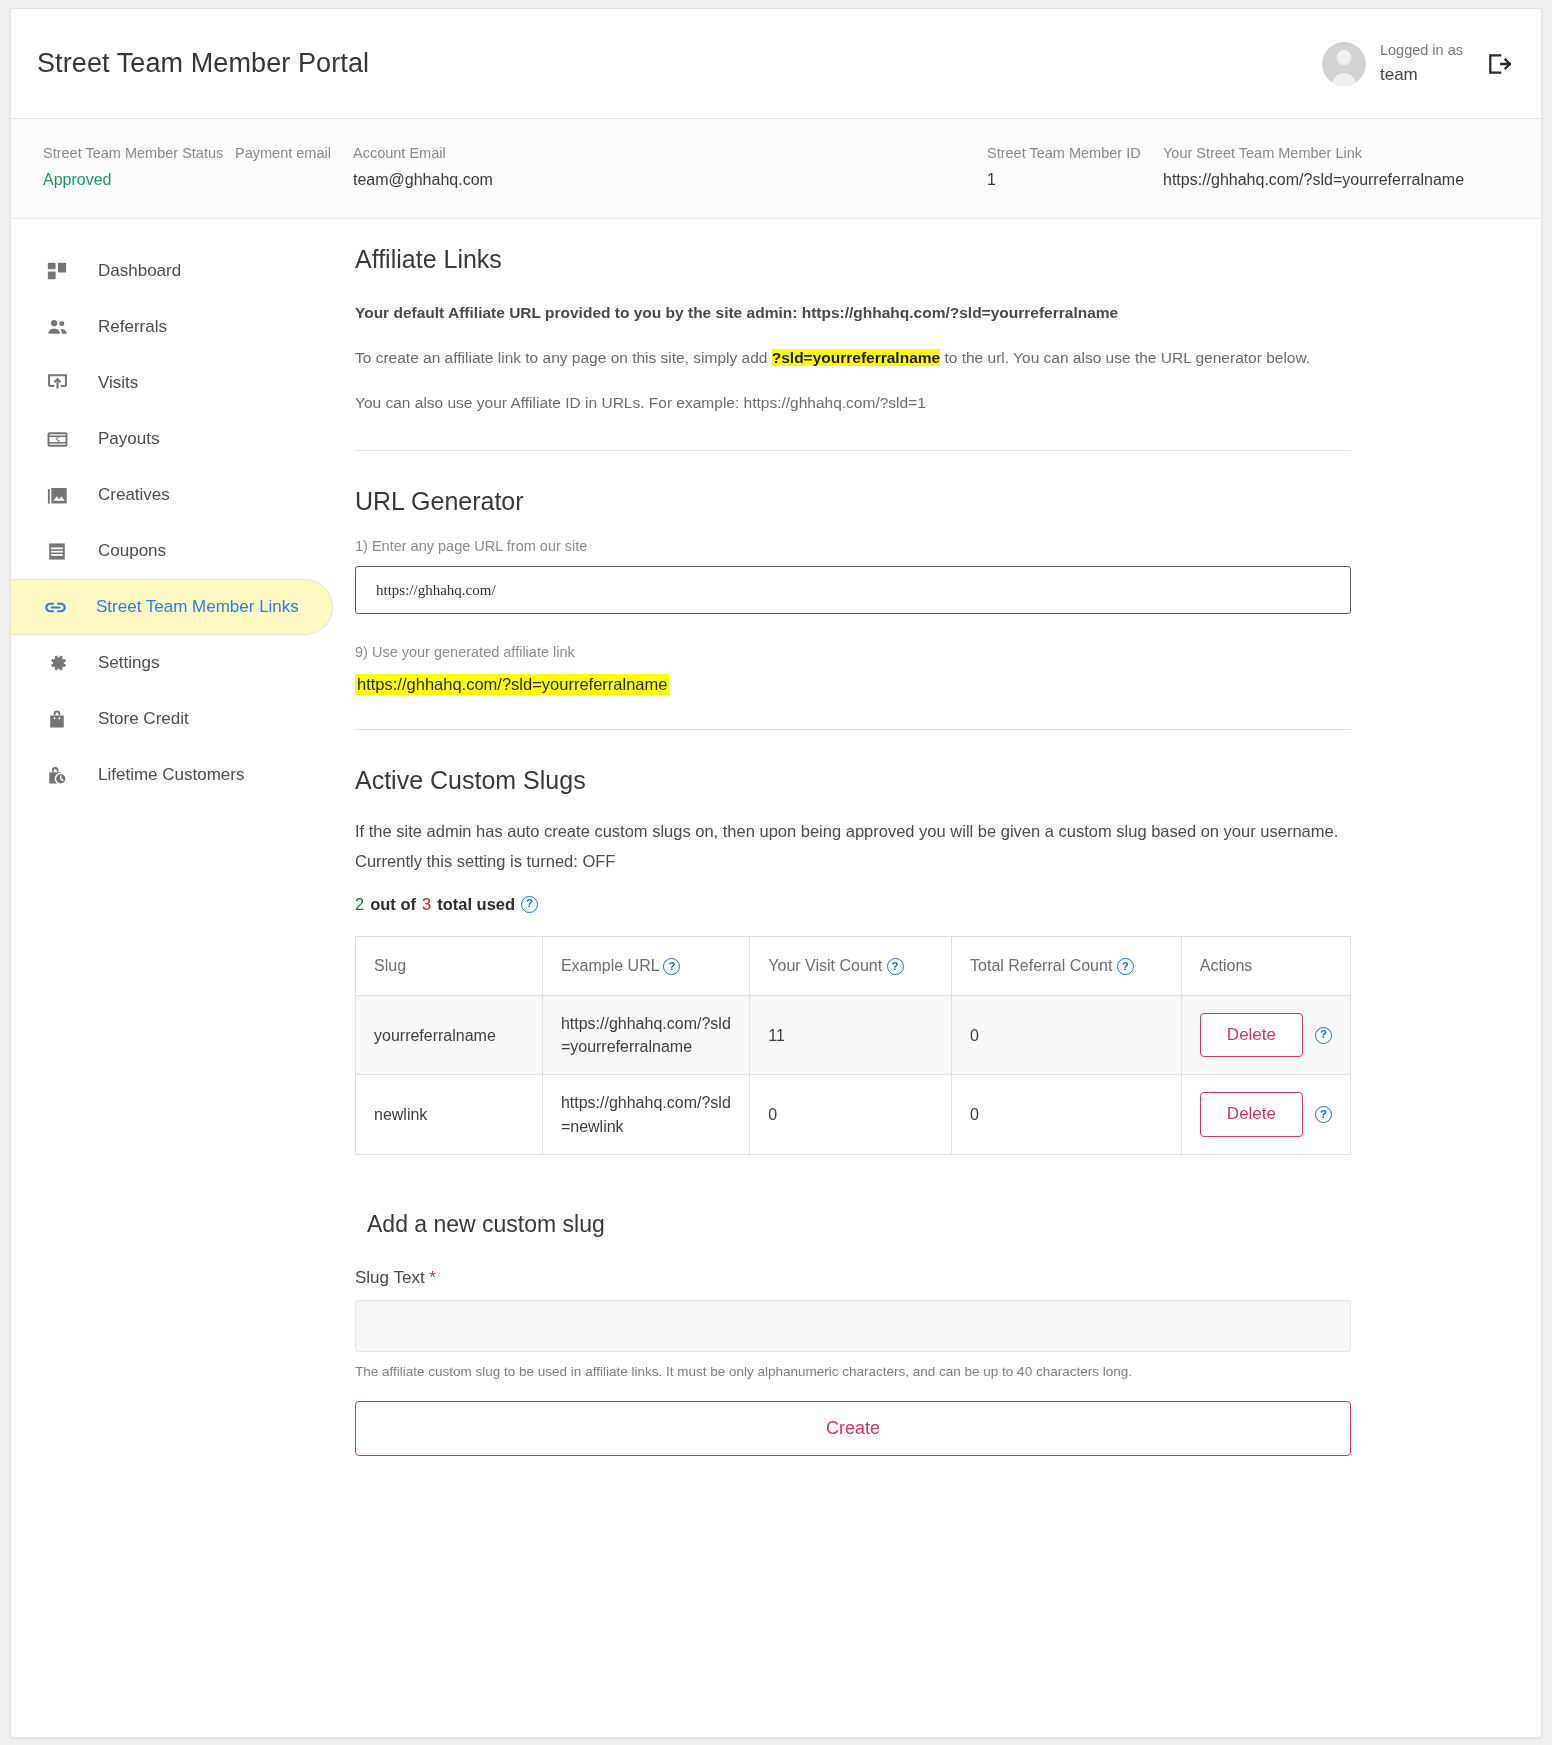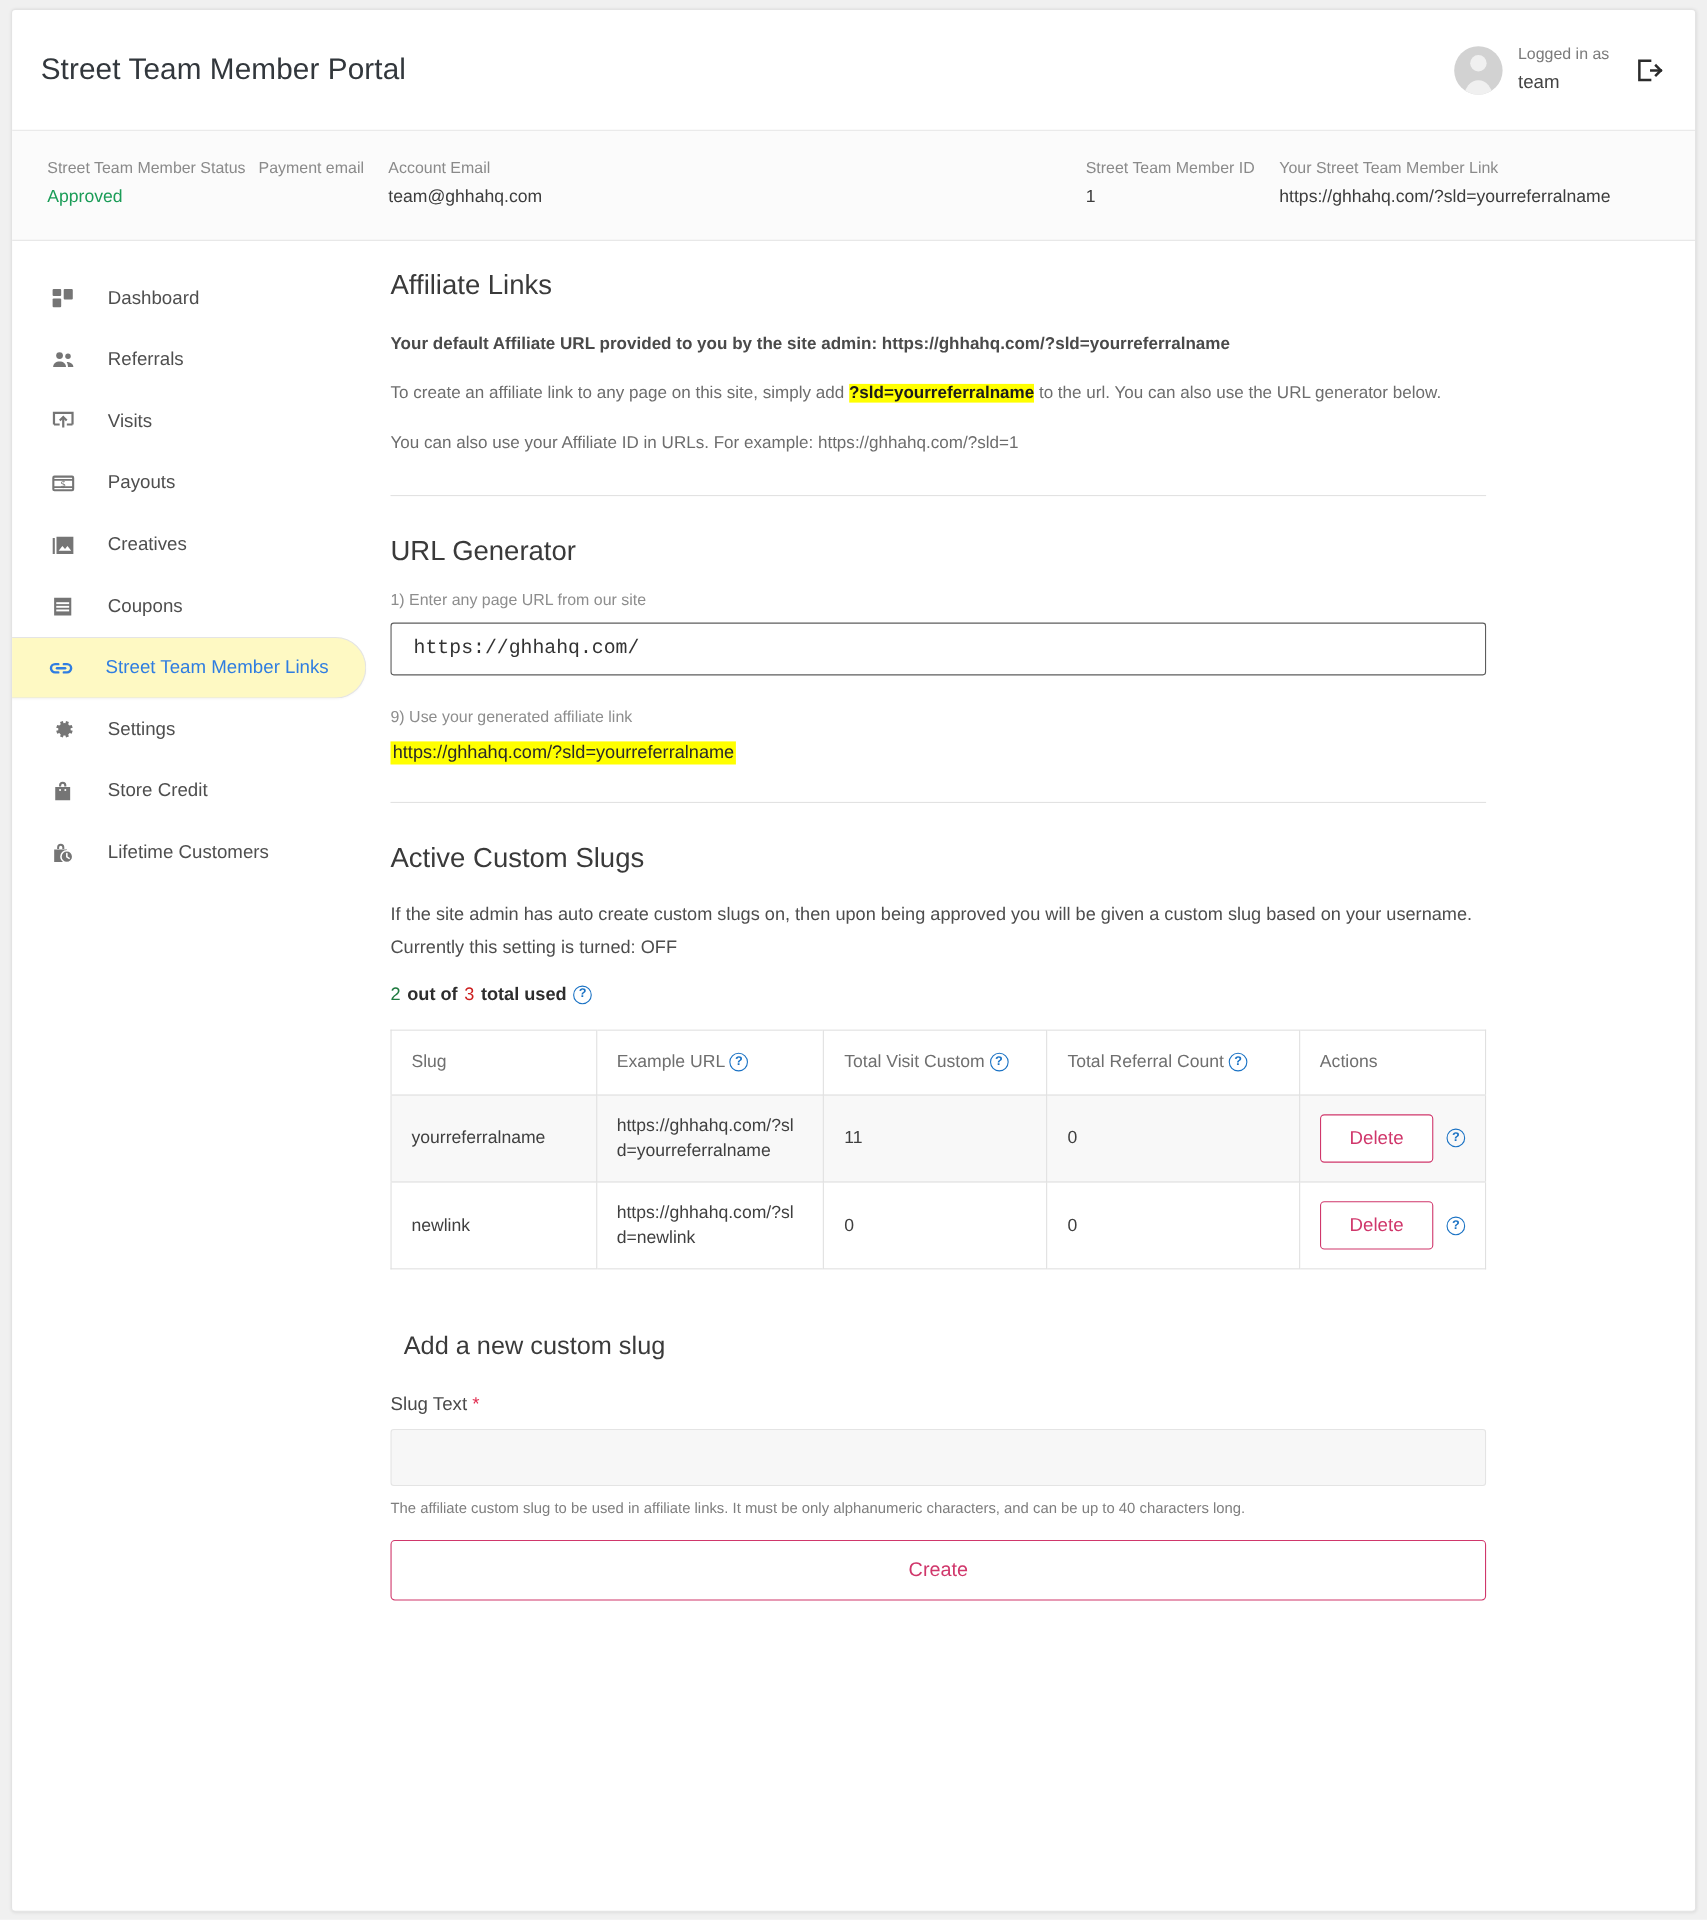--- a/index.html
+++ b/index.html
@@ -171,23 +171,23 @@
     font-size: 14.5px;
     color: #8d8d8d;
     margin: 0 0 12px 0;
   }
   .url-input {
     width: 100%;
     height: 48px;
     border: 1px solid #5d5d5d;
     border-radius: 3px;
     padding: 0 20px;
-    font-size: 18px;
+    font-size: 15px;
     color: #333;
-    font-family: Liberation Mono, monospace;
+    font-family: Liberation Serif, serif;
     background: #fff;
     outline: none;
   }
   .gen-link {
     display: inline-block;
     background: #ffff00;
     color: #2a2a2a;
     font-size: 16.5px;
     padding: 1px 2px;
     margin-top: 2px;
@@ -520,21 +520,21 @@
 
       <table class="slugs">
         <thead>
           <tr>
             <th class="col-slug">Slug</th>
             <th class="col-url">
               <span>Example URL</span>
               <span class="help-ic">?</span>
             </th>
             <th class="col-visit">
-              <span>Total Visit Custom</span>
+              <span>Your Visit Count</span>
               <span class="help-ic">?</span>
             </th>
             <th class="col-ref">
               <span>Total Referral Count</span>
               <span class="help-ic">?</span>
             </th>
             <th>Actions</th>
           </tr>
         </thead>
         <tbody>

